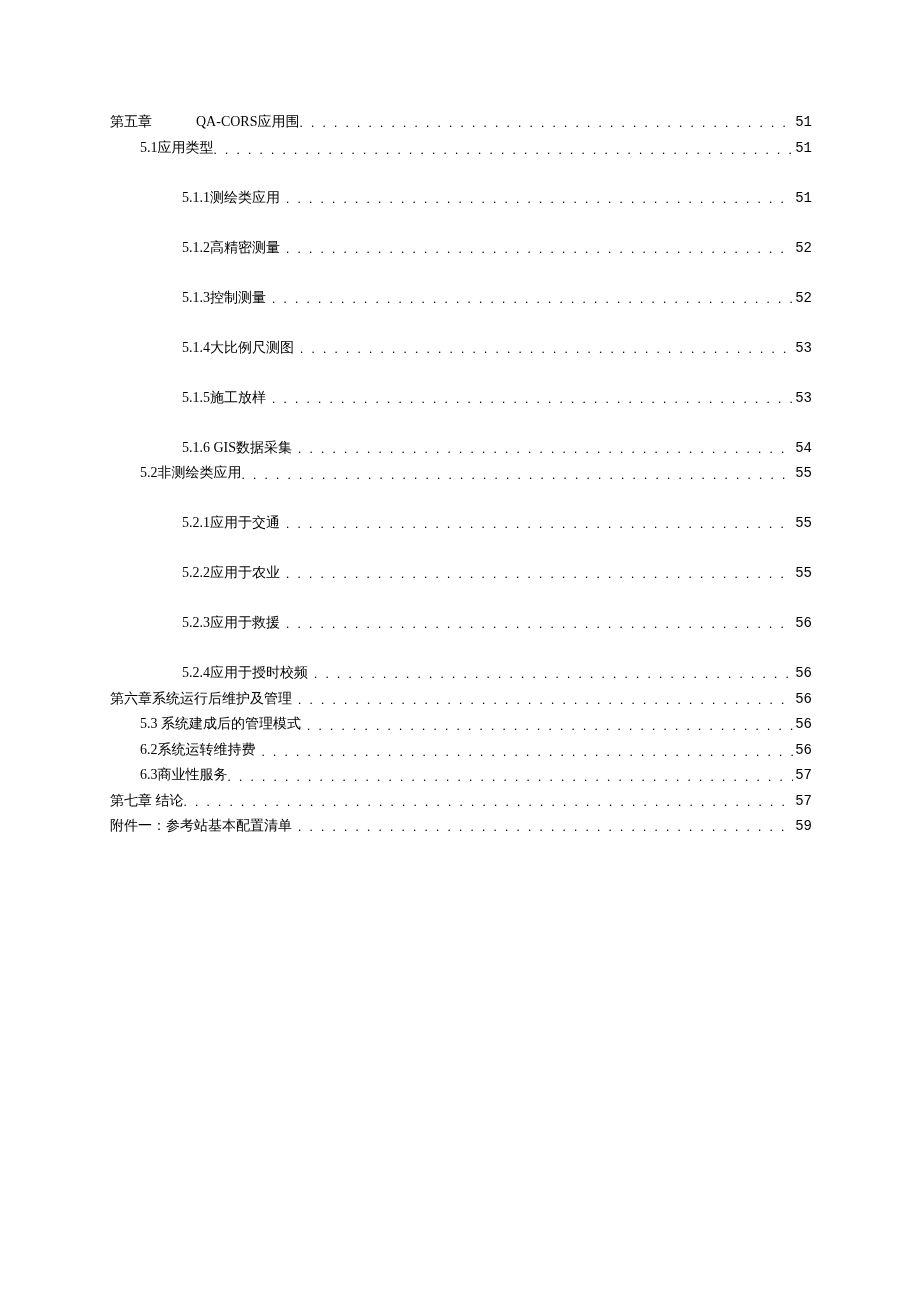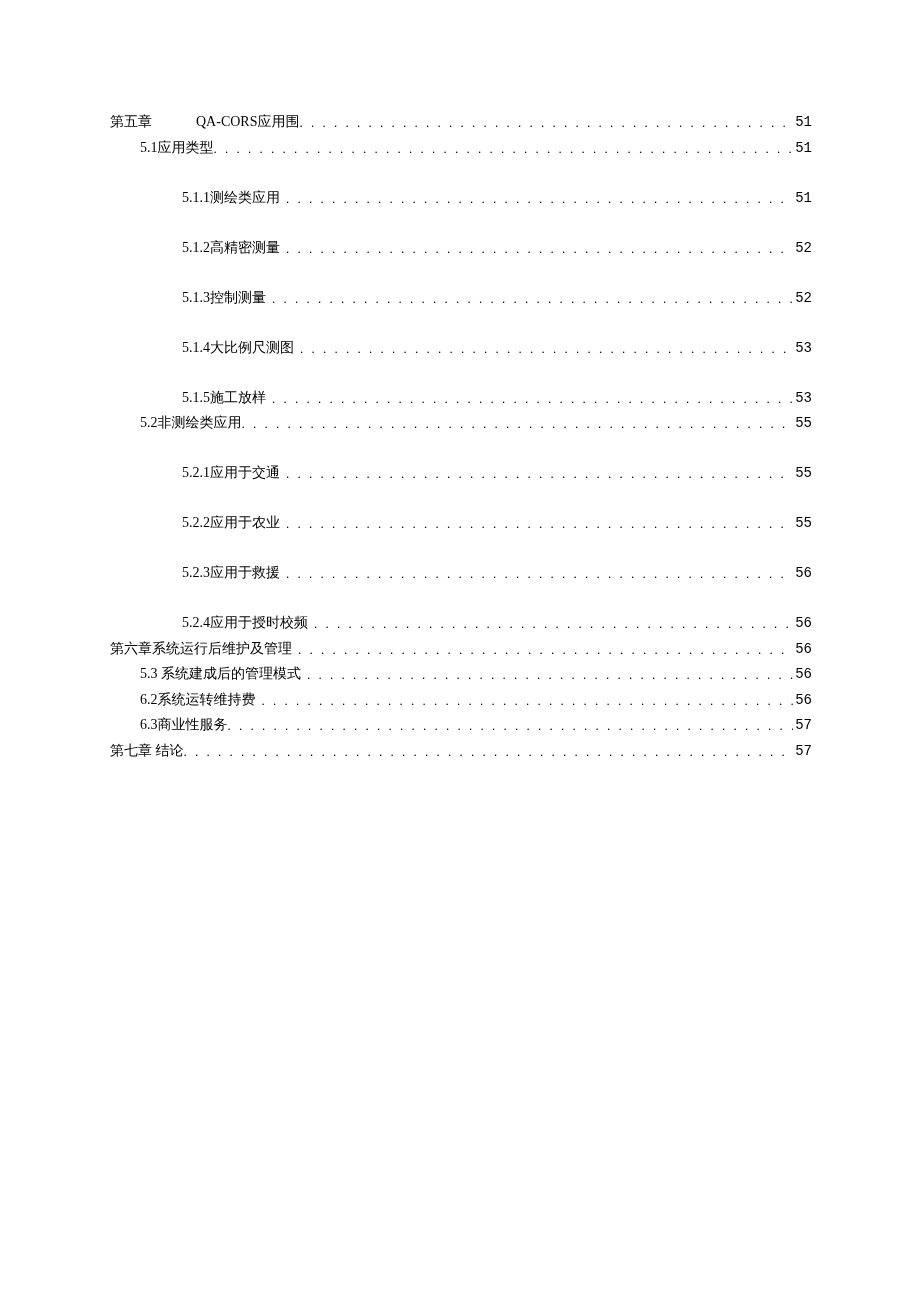--- a/index.html
+++ b/index.html
@@ -36,21 +36,21 @@
     }
     .toc-dots::before {
       content: ". . . . . . . . . . . . . . . . . . . . . . . . . . . . . . . . . . . . . . . . . . . . . . . . . . . . . . . . . . . . . . . . . . . . . . . . . . . . . . . . . . . . . . . . . . . . . . . . . . . . . . . . . . . . . . . . . . . . . . . . . . . . . . . . . . .";
     }
     .toc-page {
       flex-shrink: 0;
       padding-left: 2px;
       font-family: Liberation Mono, monospace;
     }
     .indent-0 { padding-left: 0px; }
-    .indent-1 { padding-left: 30px; }
+    .indent-1 { padding-left: 30px; align-items: flex-end; }
     .indent-2 { padding-left: 72px; margin-top: 36px; }
     .gap-right { margin-right: 6px; }
     .chapter-prefix {
       display: inline-block;
     }
     .chapter-title-spaced {
       display: inline-block;
       margin-left: 44px;
     }
   </style>
@@ -85,20 +85,25 @@
     </div>
     <div class="toc-line indent-2">
       <span class="toc-label gap-right">5.1.4大比例尺测图</span>
       <span class="toc-dots"></span>
       <span class="toc-page">53</span>
     </div>
     <div class="toc-line indent-2">
       <span class="toc-label gap-right">5.1.5施工放样</span>
       <span class="toc-dots"></span>
       <span class="toc-page">53</span>
+    </div>
+    <div class="toc-line indent-2">
+      <span class="toc-label gap-right">5.1.6 GIS数据采集</span>
+      <span class="toc-dots"></span>
+      <span class="toc-page">54</span>
     </div>
     <div class="toc-line indent-1">
       <span class="toc-label">5.2非测绘类应用</span>
       <span class="toc-dots"></span>
       <span class="toc-page">55</span>
     </div>
     <div class="toc-line indent-2">
       <span class="toc-label gap-right">5.2.1应用于交通</span>
       <span class="toc-dots"></span>
       <span class="toc-page">55</span>
@@ -136,13 +141,18 @@
     <div class="toc-line indent-1">
       <span class="toc-label">6.3商业性服务</span>
       <span class="toc-dots"></span>
       <span class="toc-page">57</span>
     </div>
     <div class="toc-line indent-0">
       <span class="toc-label">第七章 结论</span>
       <span class="toc-dots"></span>
       <span class="toc-page">57</span>
     </div>
+    <div class="toc-line indent-0">
+      <span class="toc-label gap-right">附件一：参考站基本配置清单</span>
+      <span class="toc-dots"></span>
+      <span class="toc-page">59</span>
+    </div>
   </div>
 
 </body></html>

